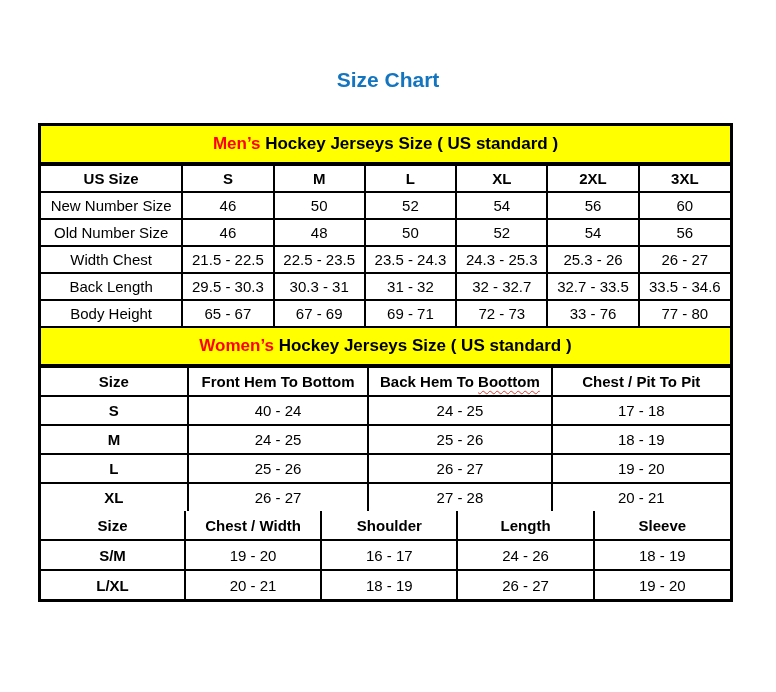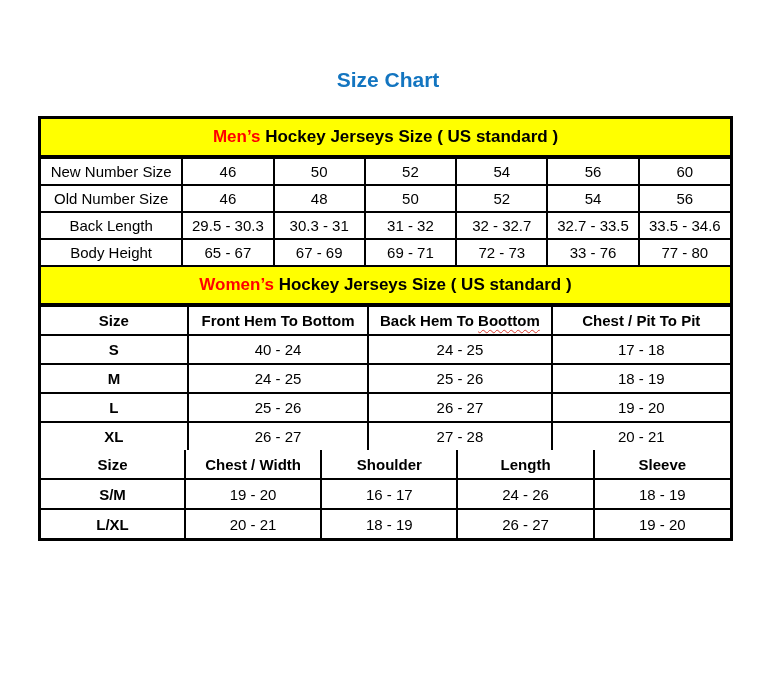--- a/index.html
+++ b/index.html
@@ -5,21 +5,21 @@
   html, body { margin: 0; padding: 0; background: #ffffff; }
   body {
     width: 776px; height: 692px; position: relative; overflow: hidden;
     font-family: "Liberation Sans", "DejaVu Sans", sans-serif; color: #000;
   }
   .page-title {
     position: absolute; top: 68px; left: 0; width: 776px;
     text-align: center; font-size: 21px; font-weight: bold; color: #1375c0;
   }
   .chart {
-    position: absolute; left: 38px; top: 116px; width: 695px;
+    position: absolute; left: 38px; top: 123px; width: 695px;
     border: 3px solid #000; box-sizing: border-box; background: #fff;
   }
   .band {
     background: #ffff00; text-align: center; font-weight: bold;
     font-size: 17px; line-height: 20px; padding: 8px 0;
     border-bottom: 2px solid #000;
   }
   .band + table { border-top: 0; }
   .band.mid { border-top: 2px solid #000; text-align: center; }
   .band.slim { padding: 5px 0; }
@@ -64,37 +64,55 @@
     <colgroup>
         <col class="c0">
         <col class="cx">
         <col class="cx">
         <col class="cx">
         <col class="cx">
         <col class="cx">
         <col class="cx">
       </colgroup>
     <tbody>
+        <tr>
+      <th>US Size</th>
+      <th>S</th>
+      <th>M</th>
+      <th>L</th>
+      <th>XL</th>
+      <th>2XL</th>
+      <th>3XL</th>
+    </tr>
     <tr>
       <td>New Number Size</td>
       <td>46</td>
       <td>50</td>
       <td>52</td>
       <td>54</td>
       <td>56</td>
       <td>60</td>
     </tr>
     <tr>
       <td>Old Number Size</td>
       <td>46</td>
       <td>48</td>
       <td>50</td>
       <td>52</td>
       <td>54</td>
       <td>56</td>
+    </tr>
+    <tr>
+      <td>Width Chest</td>
+      <td>21.5 - 22.5</td>
+      <td>22.5 - 23.5</td>
+      <td>23.5 - 24.3</td>
+      <td>24.3 - 25.3</td>
+      <td>25.3 - 26</td>
+      <td>26 - 27</td>
     </tr>
     <tr>
       <td>Back Length</td>
       <td>29.5 - 30.3</td>
       <td>30.3 - 31</td>
       <td>31 - 32</td>
       <td>32 - 32.7</td>
       <td>32.7 - 33.5</td>
       <td>33.5 - 34.6</td>
     </tr>

